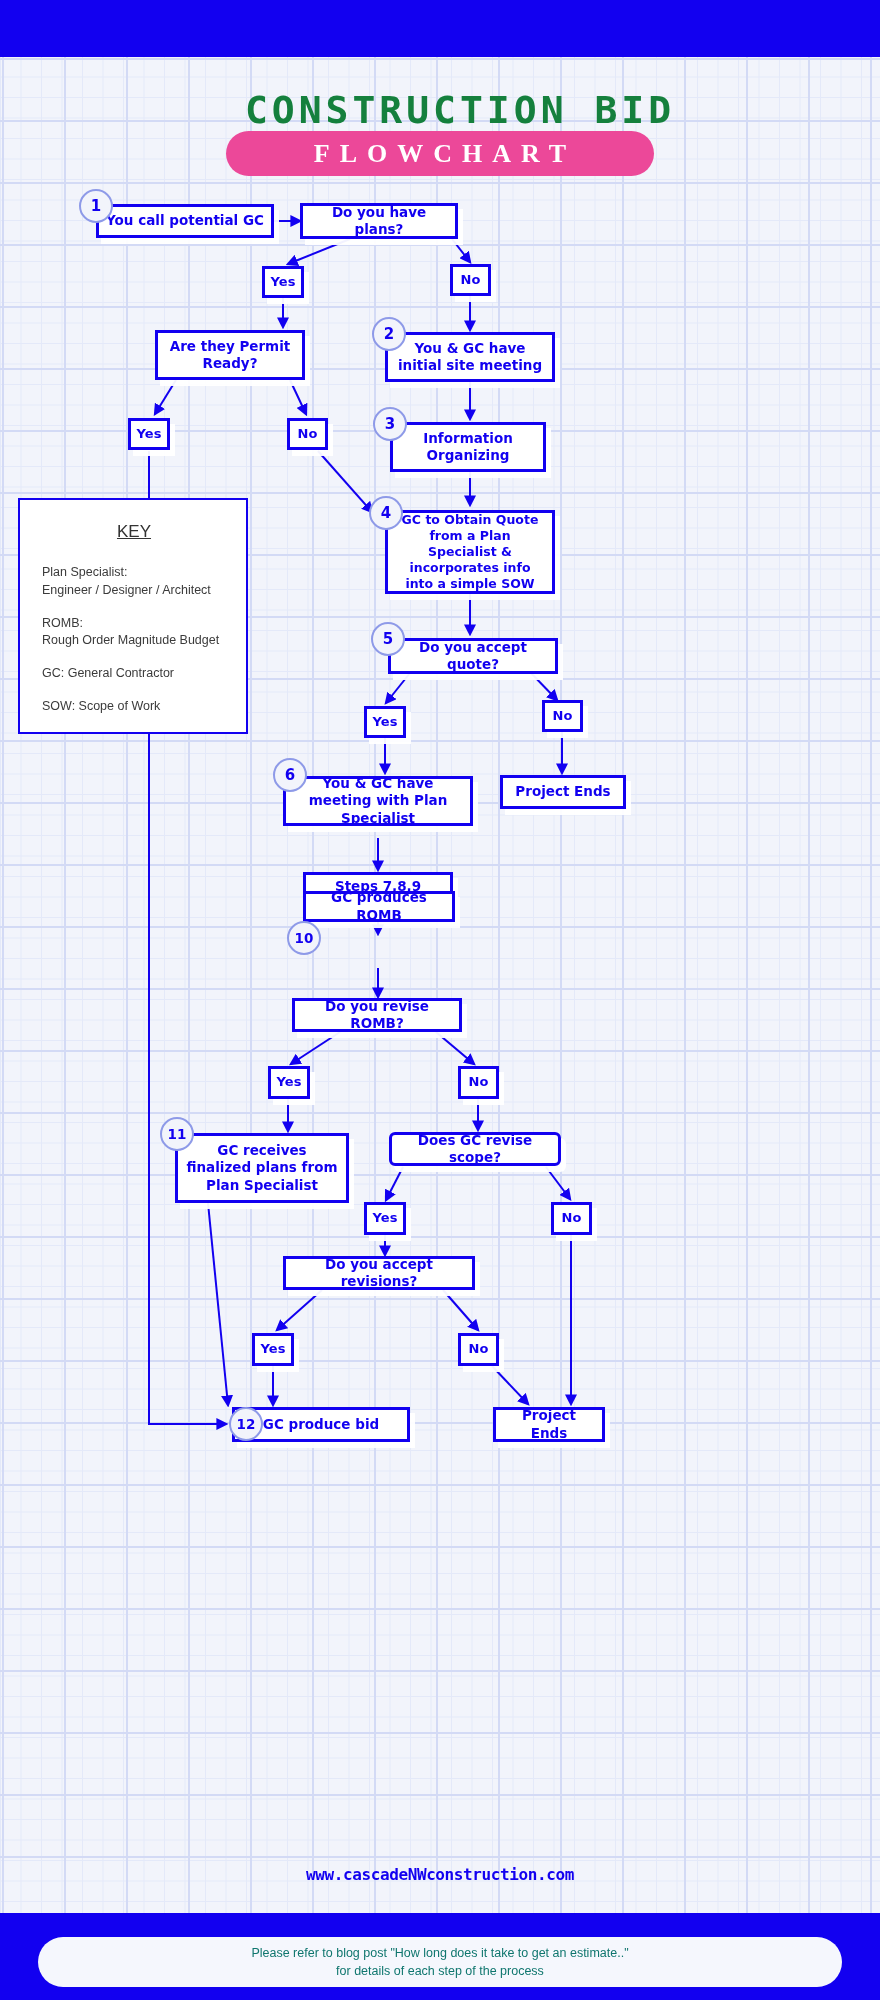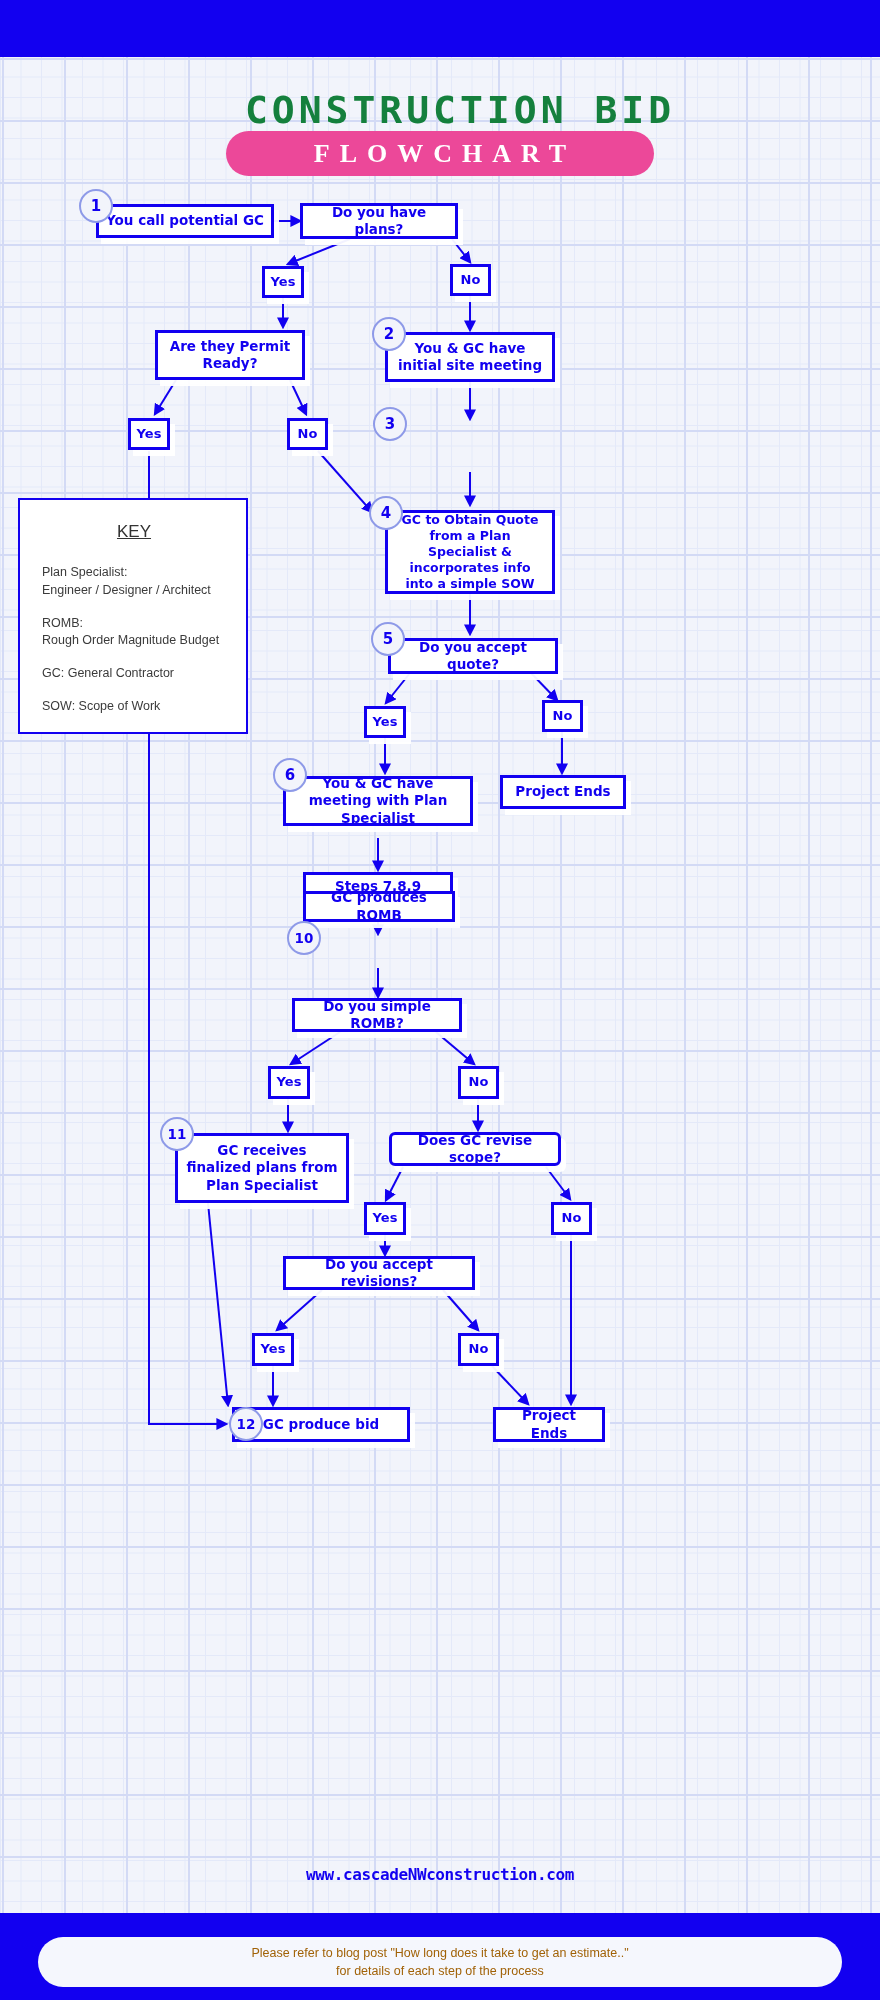--- a/index.html
+++ b/index.html
@@ -161,21 +161,21 @@
     letter-spacing: -0.4px;
     color: #1200f0;
     z-index: 5;
   }
   #footer-pill {
     position: absolute;
     left: 38px; top: 1937px;
     width: 804px; height: 50px;
     border-radius: 25px;
     background: #f5f7fd;
-    color: #a16207;
+    color: #0f766e;
     font-family: "Liberation Sans", sans-serif;
     font-size: 12.5px;
     line-height: 1.45;
     text-align: center;
     display: flex;
     flex-direction: column;
     align-items: center;
     justify-content: center;
     z-index: 5;
   }
@@ -298,20 +298,23 @@
     <span>No</span>
   </div>
 
   <div class="node" style="left:385px; top:332px; width:170px; height:50px;">
     <span>You &amp; GC have initial site meeting</span>
   </div>
   <div class="badge" style="left:372px; top:317px;">
     <span>2</span>
   </div>
 
+  <div class="node" style="left:390px; top:422px; width:156px; height:50px;">
+    <span>Information Organizing</span>
+  </div>
   <div class="badge" style="left:373px; top:407px;">
     <span>3</span>
   </div>
 
   <div class="node" style="left:385px; top:510px; width:170px; height:84px; font-size:12.5px;">
     <span>GC to Obtain Quote from a Plan Specialist &amp; incorporates info into a simple SOW</span>
   </div>
   <div class="badge" style="left:369px; top:496px;">
     <span>4</span>
   </div>
@@ -346,21 +349,21 @@
   </div>
 
   <div class="node" style="left:303px; top:891px; width:152px; height:31px;">
     <span>GC produces ROMB</span>
   </div>
   <div class="badge wide" style="left:287px; top:921px;">
     <span>10</span>
   </div>
 
   <div class="node" style="left:292px; top:998px; width:170px; height:34px;">
-    <span>Do you simple ROMB?</span>
+    <span>Do you revise ROMB?</span>
   </div>
   <div class="node small" style="left:268px; top:1066px; width:42px; height:33px;">
     <span>Yes</span>
   </div>
   <div class="node small" style="left:458px; top:1066px; width:41px; height:33px;">
     <span>No</span>
   </div>
 
   <div class="node" style="left:175px; top:1133px; width:174px; height:70px;">
     <span>GC receives finalized plans from Plan Specialist</span>

